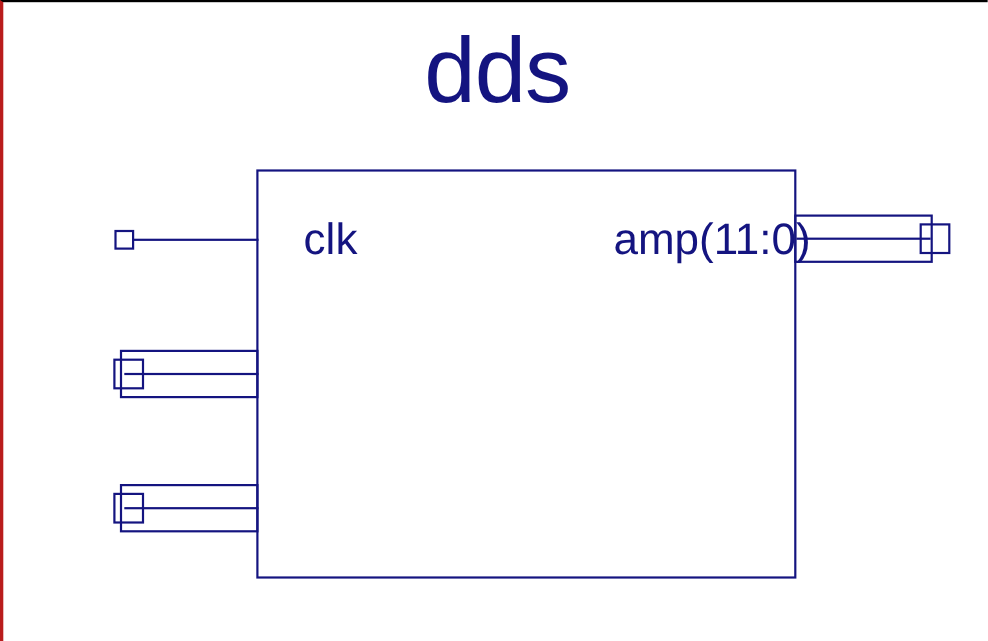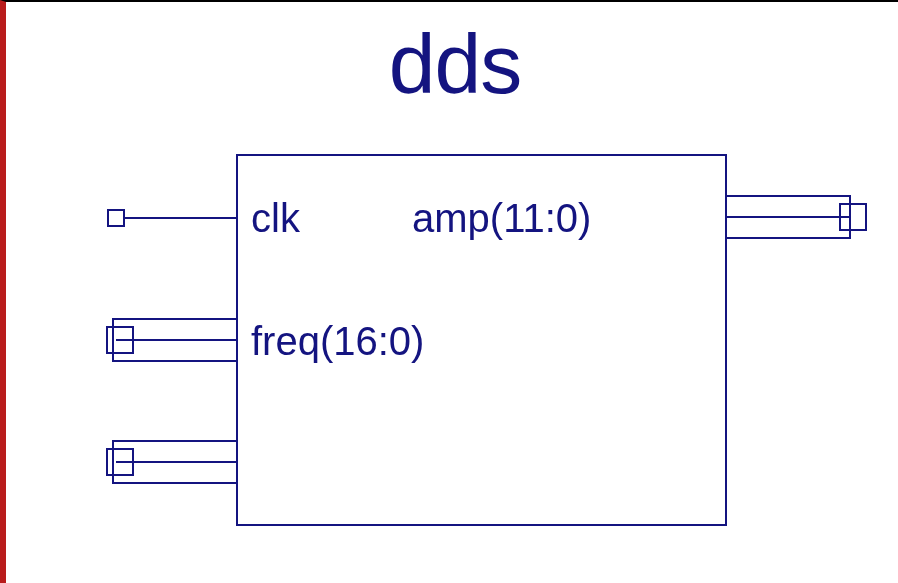--- a/index.html
+++ b/index.html
@@ -13,21 +13,21 @@
     overflow: hidden;
     font-family: "Liberation Sans", sans-serif;
   }
 
   #canvas {
     position: relative;
     width: 898px;
     height: 583px;
     background: #ffffff;
     border-top: 2px solid #000000;
-    border-left: 6px solid #b91c1c;
+    border-left: 3px solid #b91c1c;
     box-sizing: border-box;
   }
 
   
   .title {
     position: absolute;
     left: 0;
     top: 14px;
     width: 898px;
     text-align: center;
@@ -51,26 +51,27 @@
     background: transparent;
   }
 
   
   .port-label {
     position: absolute;
     color: #141480;
     font-size: 40px;
     line-height: 40px;
     white-space: pre;
+    margin-left: 28px;
   }
   .port-label.left-al {
     text-align: left;
   }
   .port-label.right-al {
-    text-align: left;
+    text-align: right;
   }
 
   
   .wire {
     position: absolute;
     background: #141480;
   }
   .wire-h {
     height: 2px;
   }
@@ -102,21 +103,20 @@
 
   <div class="terminal" style="left:101px; top:207px; width:18px; height:18px;"></div>
 
   <div class="wire wire-h" style="left:118px; top:215px; width:114px;"></div>
 
   <div class="port-label left-al" style="left:245px; top:196px; width:250px;">clk</div>
 
   <div class="bus-rect" style="left:106px; top:316px; width:126px; height:44px;"></div>
   <div class="wire wire-h" style="left:110px; top:337px; width:122px;"></div>
   <div class="terminal" style="left:100px; top:324px; width:28px; height:28px;"></div>
-  <div class="port-label left-al" style="left:245px; top:319px; width:300px;">freq(16:0)</div>
 
   <div class="bus-rect" style="left:106px; top:438px; width:126px; height:44px;"></div>
   <div class="wire wire-h" style="left:110px; top:459px; width:122px;"></div>
   <div class="terminal" style="left:100px; top:446px; width:28px; height:28px;"></div>
 
   <div class="bus-rect" style="left:719px; top:193px; width:126px; height:44px;"></div>
   <div class="wire wire-h" style="left:721px; top:214px; width:122px;"></div>
   <div class="terminal" style="left:833px; top:201px; width:28px; height:28px;"></div>
   <div class="port-label right-al" style="left:406px; top:196px; width:300px;">amp(11:0)</div>
 

